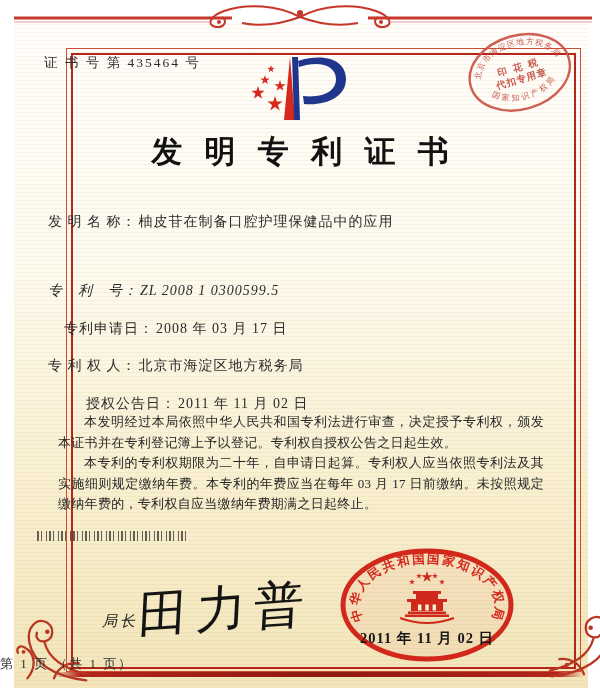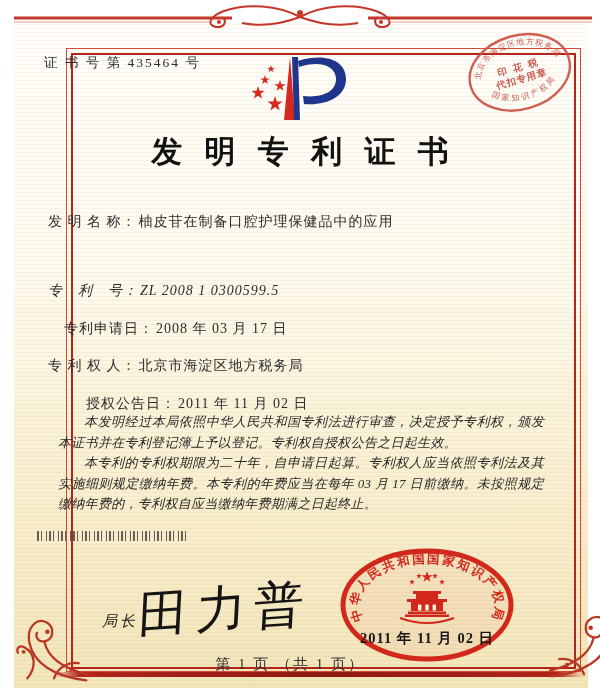--- a/index.html
+++ b/index.html
@@ -31,37 +31,37 @@
   .title{position:absolute; left:0; top:131px; width:600px; text-align:center;
     font-size:31px; font-weight:bold; letter-spacing:0.72em; text-indent:0.72em; color:#111;}
 
   .field{position:absolute; left:48px; width:500px; font-size:14px; letter-spacing:1px;
     color:#2b2b2b; white-space:nowrap;}
   .field .lab{margin-right:2px;}
   .f0{top:213px;} .f1{top:242px;} .f2{top:282px;font-style:italic;} .f3{top:320px;margin-left:16px;} .f4{top:357px;} .f5{top:395px;margin-left:38px;}
 
   .body-text{position:absolute; left:58px; top:412px; width:486px; font-size:13px;
     line-height:20.5px; color:#262626; text-align:justify; letter-spacing:0.3px;}
-  .body-text p{margin:0; text-indent:2em;font-style:italic;}
+  .body-text p{margin:0; text-indent:2em;}
 
   .barcode{position:absolute; left:37px; top:531px; width:150px; height:10px; opacity:.72;
     background:repeating-linear-gradient(90deg,#2b2b2b 0 2px,transparent 2px 4px,#2b2b2b 4px 5px,transparent 5px 9px,#2b2b2b 9px 10px,transparent 10px 12px);}
 
   .signer{position:absolute; left:102px; top:612px; font-size:15px; letter-spacing:3px; color:#1c1c1c;font-style:italic;}
   .signature{position:absolute; left:138px; top:576px; font-size:50px; letter-spacing:8px; color:#141414;
     font-family:"DejaVu Sans", sans-serif; transform:rotate(-4deg) skewX(-7deg); font-weight:normal;}
 
   .seal{position:absolute; left:334px; top:546px; width:186px; height:118px;}
   .seal-date{position:absolute; left:360px; top:629px; font-size:14.5px; font-weight:600;
     letter-spacing:1px; color:#161616;}
 
   .tax-stamp{position:absolute; left:460px; top:26px; width:122px; height:94px; transform:rotate(-16deg); opacity:.92;}
 
-  .footer{position:absolute; left:0; top:655px; width:580px; text-align:center;
-    font-size:15px; letter-spacing:2px; color:#333;}
+  .footer{position:absolute; left:0; top:655px; width:580px; text-align:left;
+    font-size:13px; letter-spacing:2px; color:#333;}
 </style>
 </head>
 <body>
 
 <div class="photo">
 
   <div class="paper"></div>
 
   <svg class="top-lace" viewBox="0 0 600 30">
     <g stroke="#c4372a" fill="none" stroke-width="2">

